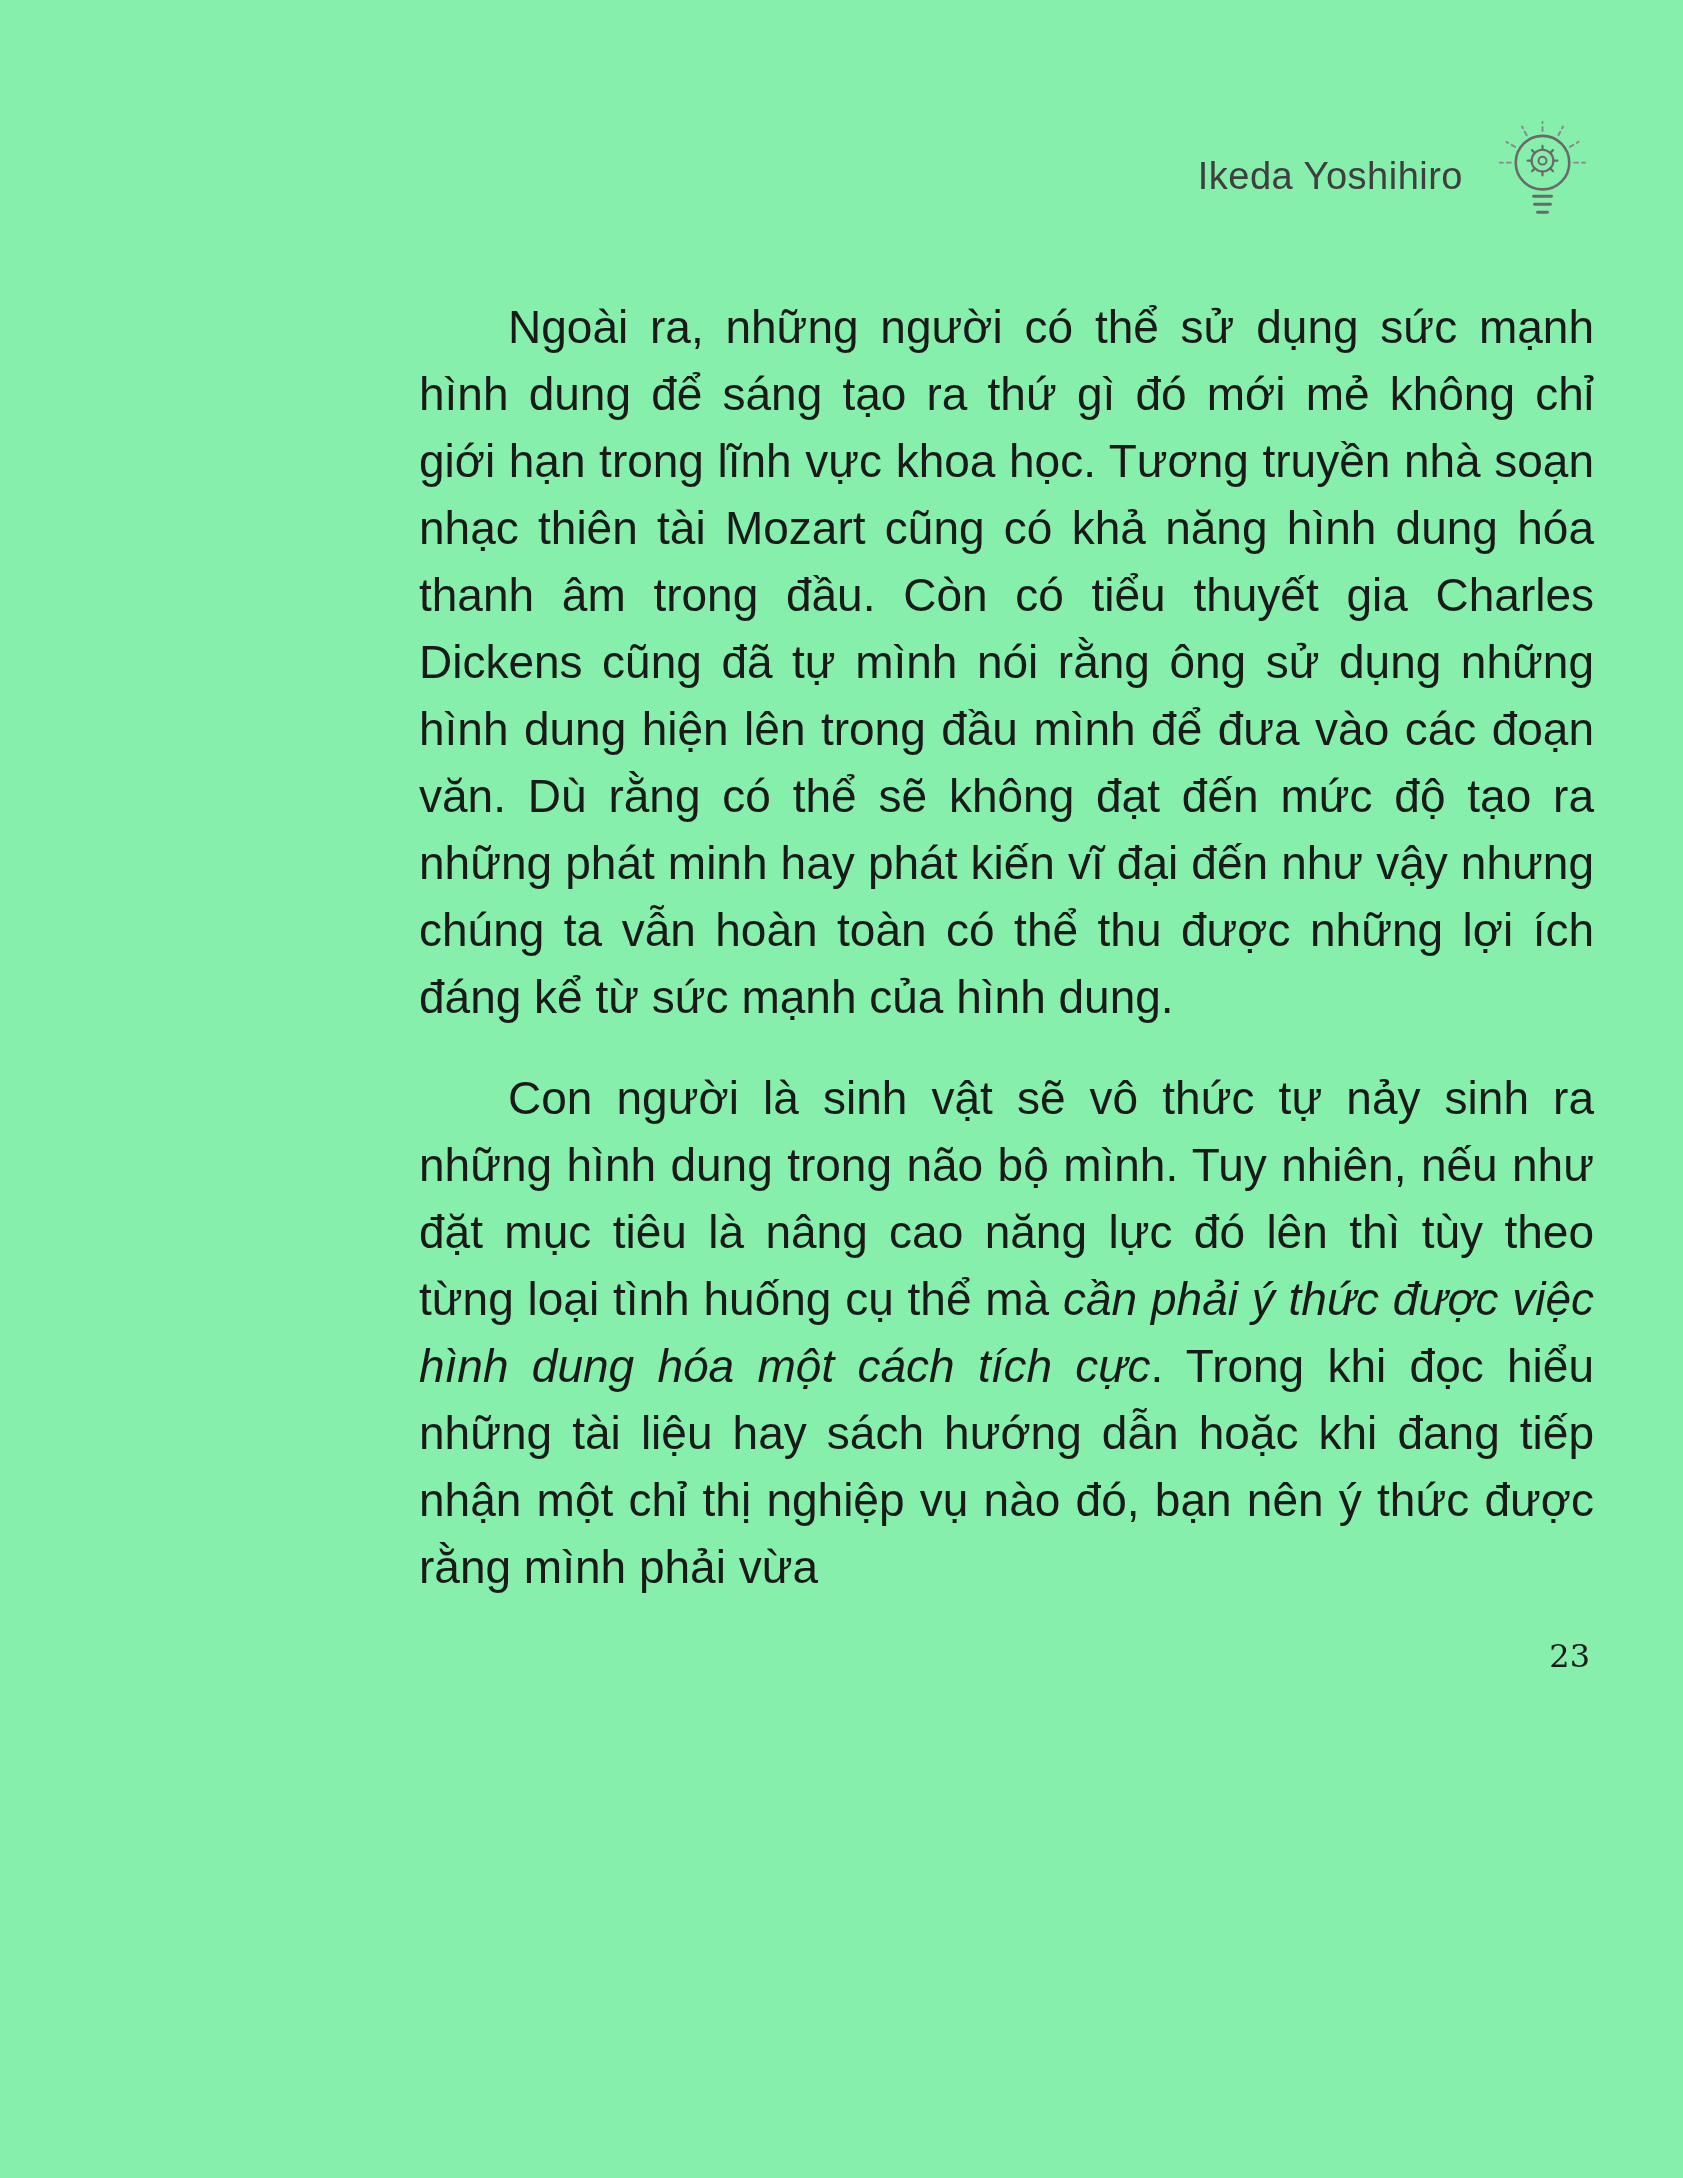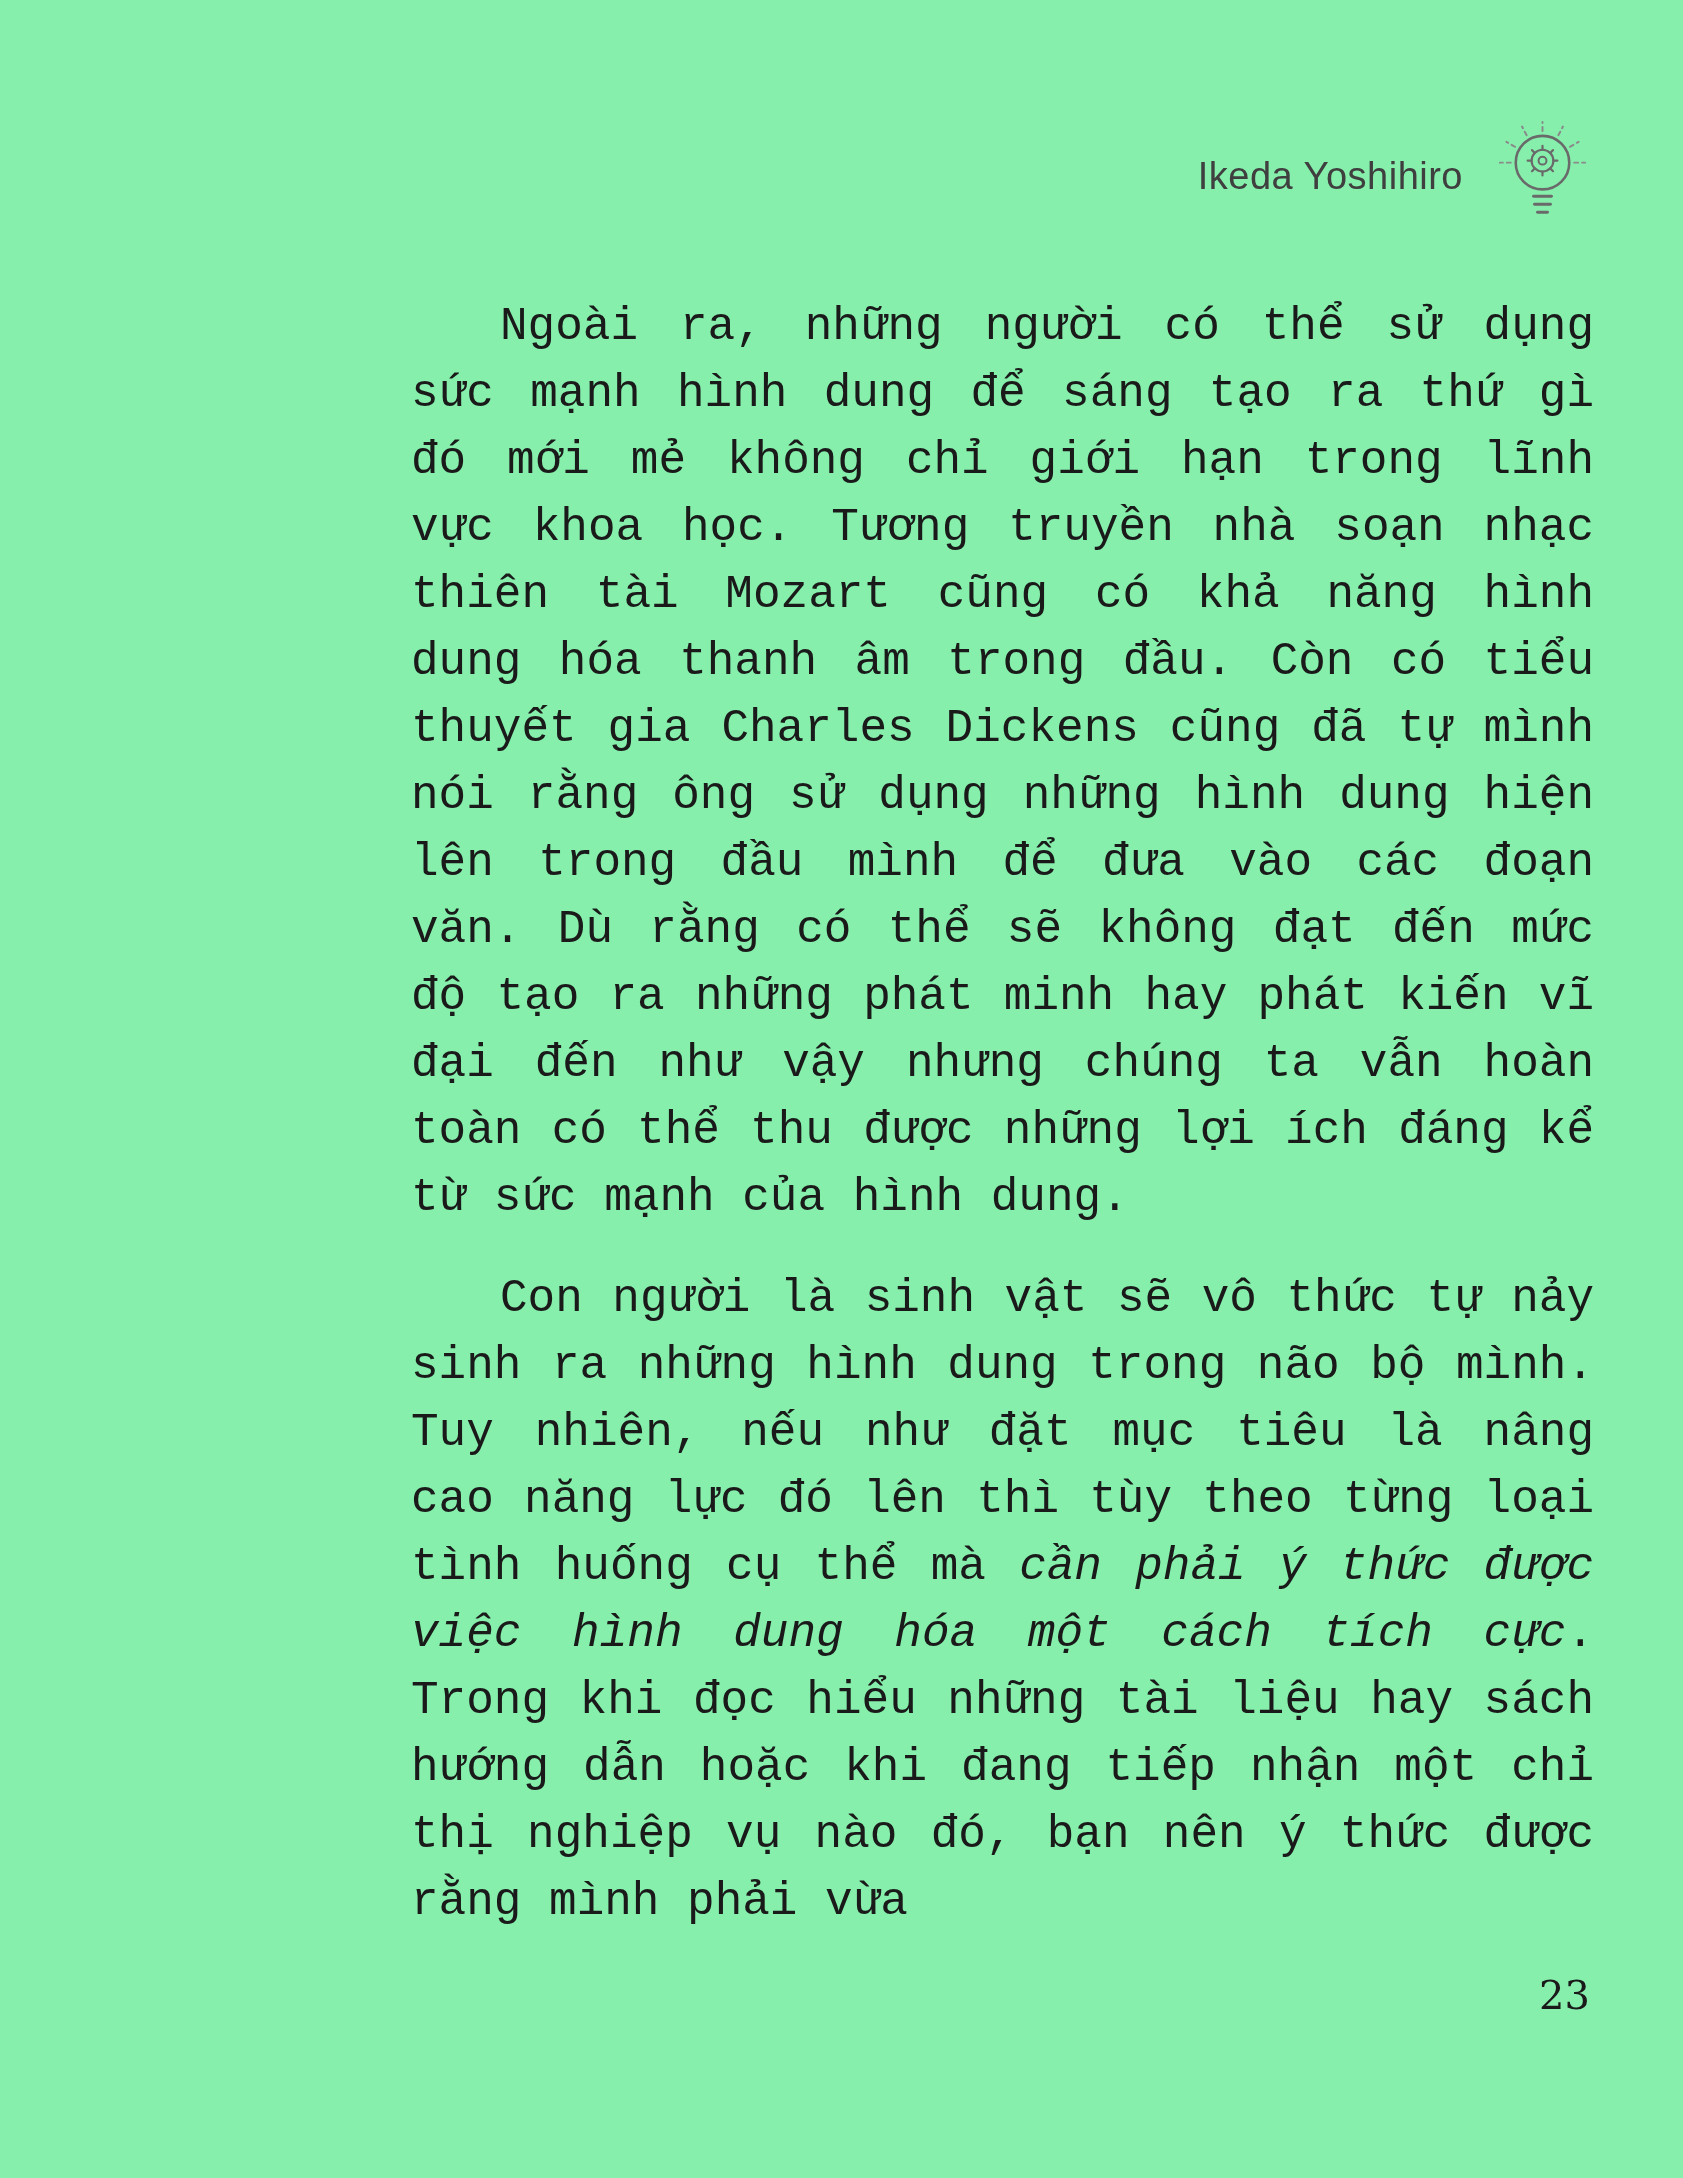--- a/index.html
+++ b/index.html
@@ -33,38 +33,39 @@
     font-size: 38px;
     color: #3f3f3f;
     letter-spacing: 0.5px;
   }
   .bulb-icon {
     width: 103px;
     height: 111px;
     display: inline-block;
   }
   .text-block {
-    font-family: Liberation Mono, monospace;
+    font-family: Liberation Sans, sans-serif;
     font-size: 46px;
     line-height: 67px;
     color: #1a1a1a;
     text-align: justify;
+    margin-left: 8px;
   }
   .para {
     margin: 0 0 34px 0;
     text-indent: 89px;
   }
   .para em {
     font-style: italic;
   }
   .page-footer {
     margin-top: 36px;
     text-align: right;
     font-family: "DejaVu Serif", "Liberation Serif", serif;
-    font-size: 40px;
+    font-size: 32px;
     color: #1a1a1a;
     padding-right: 4px;
   }
 </style>
 </head>
 <body>
 
 <div class="page">
   <div class="content">
 

